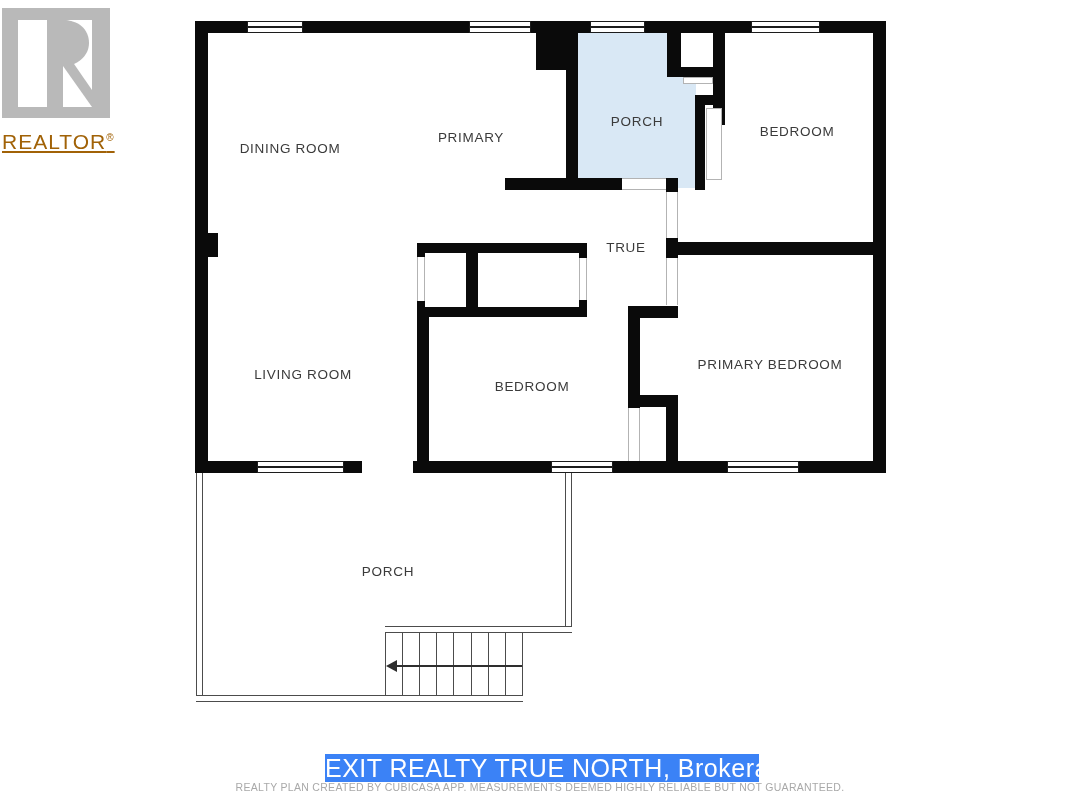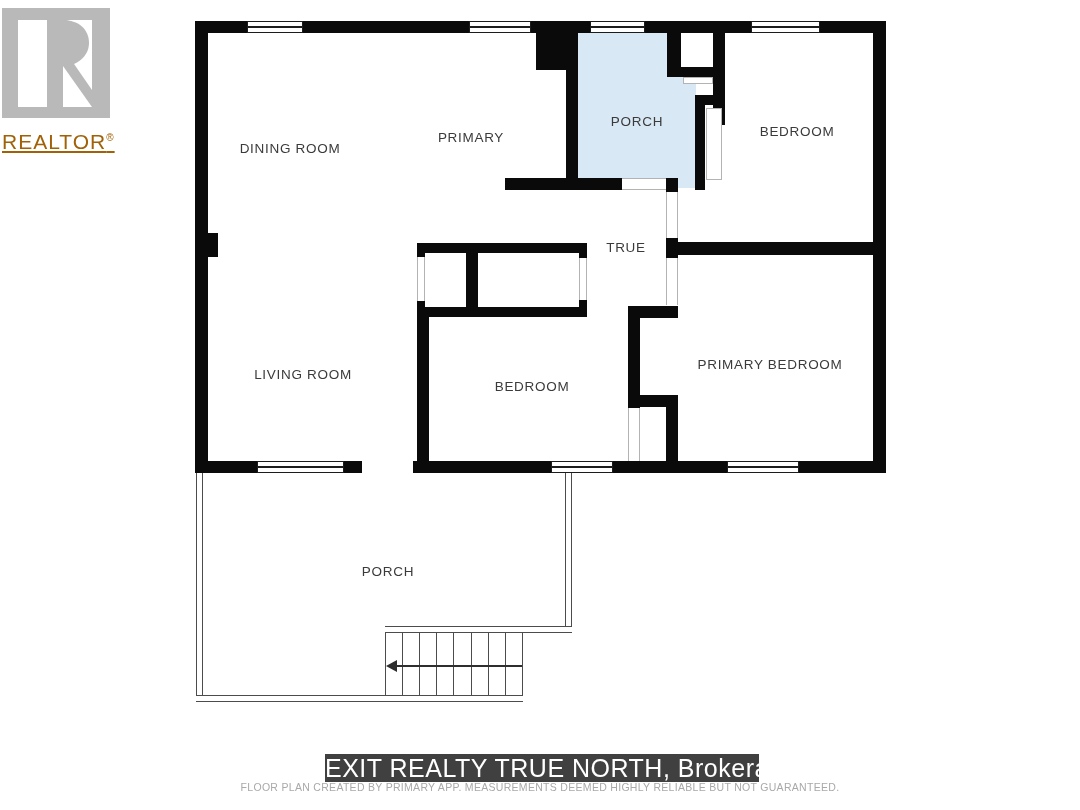--- a/index.html
+++ b/index.html
@@ -27,21 +27,21 @@
   .pwh{border-top:1.5px solid #4c4c4c;border-bottom:1.5px solid #4c4c4c;}
   .stairs{position:absolute;box-sizing:border-box;border-left:1px solid #4c4c4c;border-right:1px solid #4c4c4c;
           background:repeating-linear-gradient(to right,transparent 0,transparent 16.1px,#4c4c4c 16.1px,#4c4c4c 17.12px);}
   .dirline{position:absolute;background:#2e2e2e;}
   .arrowhead{position:absolute;width:0;height:0;border-top:6px solid transparent;
              border-bottom:6px solid transparent;border-right:11px solid #2e2e2e;}
   
   .label{position:absolute;transform:translate(-50%,-50%);font-size:13.5px;color:#3b3b3b;
          letter-spacing:0.7px;white-space:nowrap;}
   
-  .banner{position:absolute;left:325px;top:754px;width:434px;height:28px;background:#404040;
+  .banner{position:absolute;left:325px;top:754px;width:434px;height:28px;background:#3b82f6;
           color:#ffffff;font-size:25px;letter-spacing:0.5px;text-align:center;line-height:28px;white-space:nowrap;}
   .disclaimer{position:absolute;left:0;top:781px;width:1080px;text-align:center;color:#a9a9a9;
               font-size:10.5px;letter-spacing:0.3px;white-space:nowrap;}
 </style>
 </head>
 <body>
 
 <div class="canvas">
 
   <div class="realtor-mark">
@@ -125,15 +125,15 @@
     <div class="label" style="left:637px;top:121px;">PORCH</div>
     <div class="label" style="left:797px;top:131px;">BEDROOM</div>
     <div class="label" style="left:626px;top:247px;">TRUE</div>
     <div class="label" style="left:303px;top:358px;margin-top:16px;">LIVING ROOM</div>
     <div class="label" style="left:532px;top:386px;">BEDROOM</div>
     <div class="label" style="left:770px;top:356px;margin-top:8px;">PRIMARY BEDROOM</div>
     <div class="label" style="left:388px;top:571px;text-align:right;">PORCH</div>
   </div>
 
   <div class="banner">EXIT REALTY TRUE NORTH, Brokerage</div>
-  <div class="disclaimer">FLOOR PLAN CREATED BY PRIMARY APP. MEASUREMENTS DEEMED HIGHLY RELIABLE BUT NOT GUARANTEED.</div>
+  <div class="disclaimer">REALTY PLAN CREATED BY CUBICASA APP. MEASUREMENTS DEEMED HIGHLY RELIABLE BUT NOT GUARANTEED.</div>
 
 </div>
 
 </body></html>

